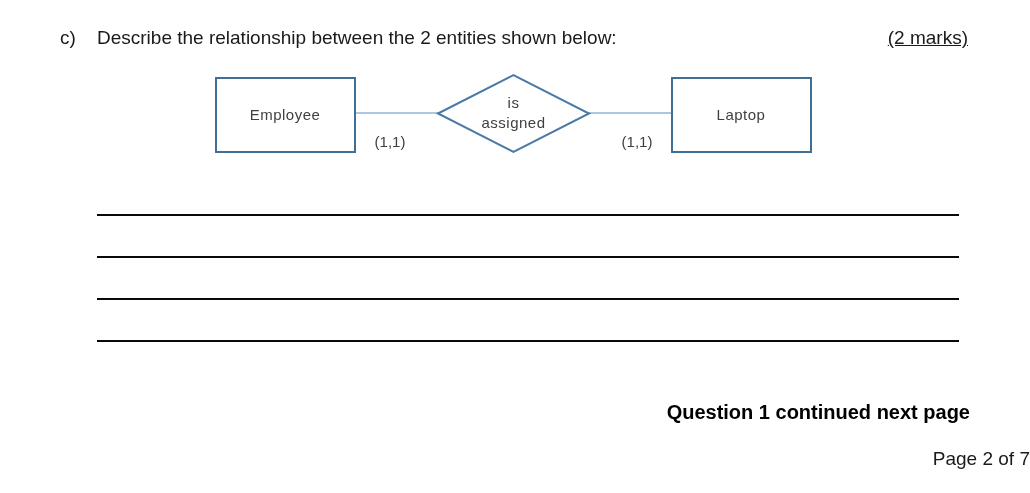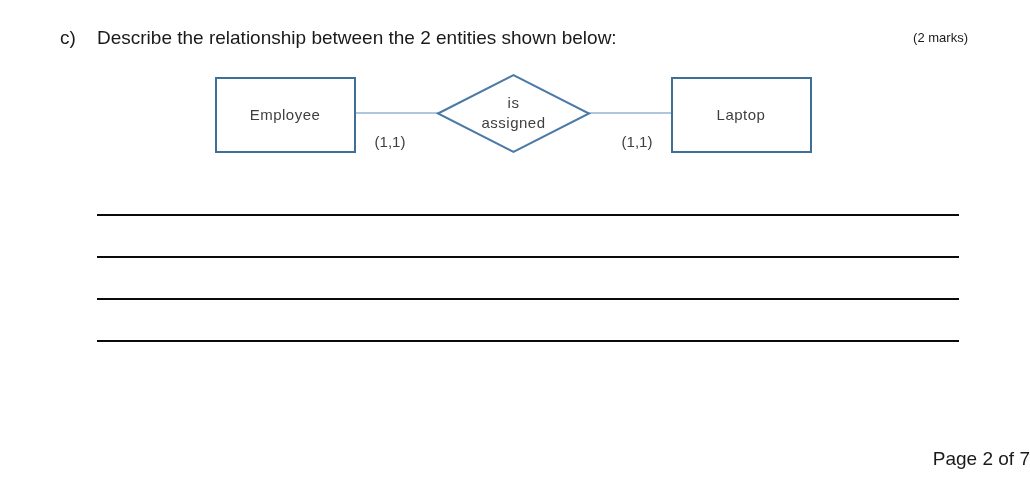--- a/index.html
+++ b/index.html
@@ -28,23 +28,24 @@
     position: absolute;
     left: 97px;
     top: 26px;
     font-size: 19px;
     line-height: 24px;
   }
   .marks-label {
     position: absolute;
     right: 62px;
     top: 26px;
-    font-size: 13px;
+    font-size: 19px;
     line-height: 24px;
     text-align: right;
+    text-decoration: underline;
   }
   
   .er-diagram {
     position: absolute;
     left: 0;
     top: 0;
   }
   .er-diagram text {
     font-family: "Liberation Sans", sans-serif;
     fill: #3f3f3f;
@@ -113,15 +114,16 @@
 
     <text x="390" y="147" text-anchor="middle" class="cardinality">(1,1)</text>
     <text x="637" y="147" text-anchor="middle" class="cardinality">(1,1)</text>
   </svg>
 
   <div class="answer-line l1"></div>
   <div class="answer-line l2"></div>
   <div class="answer-line l3"></div>
   <div class="answer-line l4"></div>
 
+  <div class="continuation-note">Question 1 continued next page</div>
   <div class="page-number">Page 2 of 7</div>
 
 </div>
 
 </body></html>

